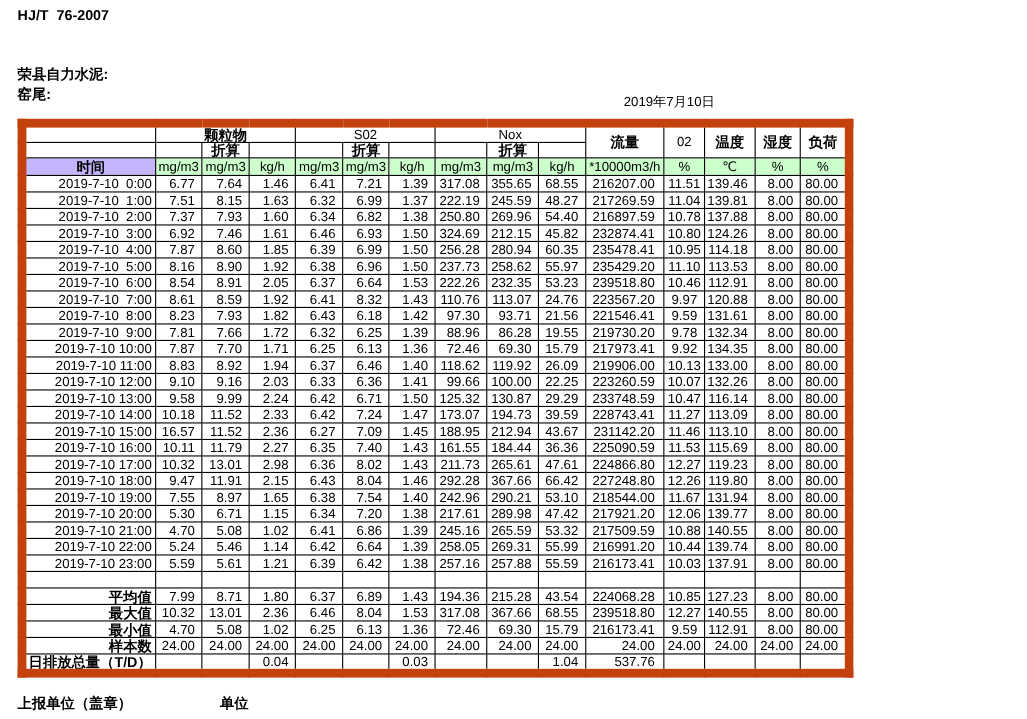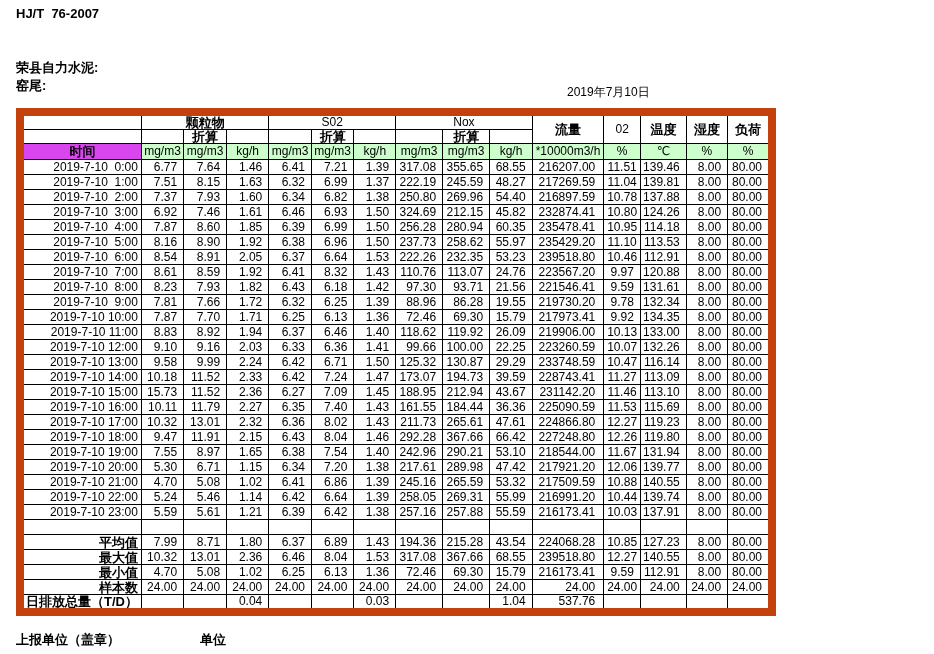--- a/index.html
+++ b/index.html
@@ -76,21 +76,21 @@
         <td class="hd-cn">折算</td>
         <td></td>
         <td></td>
         <td class="hd-cn">折算</td>
         <td></td>
         <td></td>
         <td class="hd-cn">折算</td>
         <td></td>
       </tr>
       <tr class="r3 green">
-        <td class="hd-cn" style="background: #d946ef;">时间</td>
+        <td class="hd-cn" style="background: #c4b5fd;">时间</td>
         <td style="background: rgb(204, 255, 204);">mg/m3</td>
         <td style="background: rgb(204, 255, 204);">mg/m3</td>
         <td style="background: rgb(204, 255, 204);">kg/h</td>
         <td style="background: rgb(204, 255, 204);">mg/m3</td>
         <td style="background: rgb(204, 255, 204);">mg/m3</td>
         <td style="background: rgb(204, 255, 204);">kg/h</td>
         <td style="background: rgb(204, 255, 204);">mg/m3</td>
         <td style="background: rgb(204, 255, 204);">mg/m3</td>
         <td style="background: rgb(204, 255, 204);">kg/h</td>
         <td style="background: rgb(204, 255, 204);">*10000m3/h</td>
@@ -351,21 +351,21 @@
           <td>194.73</td>
           <td>39.59</td>
           <td>228743.41</td>
           <td>11.27</td>
           <td>113.09</td>
           <td>8.00</td>
           <td>80.00</td>
         </tr>
         <tr>
           <td>2019-7-10 15:00</td>
-          <td>15.73</td>
+          <td>16.57</td>
           <td>11.52</td>
           <td>2.36</td>
           <td>6.27</td>
           <td>7.09</td>
           <td>1.45</td>
           <td>188.95</td>
           <td>212.94</td>
           <td>43.67</td>
           <td>231142.20</td>
           <td>11.46</td>
@@ -387,21 +387,21 @@
           <td>225090.59</td>
           <td>11.53</td>
           <td>115.69</td>
           <td>8.00</td>
           <td>80.00</td>
         </tr>
         <tr>
           <td>2019-7-10 17:00</td>
           <td>10.32</td>
           <td>13.01</td>
-          <td>2.32</td>
+          <td>2.98</td>
           <td>6.36</td>
           <td>8.02</td>
           <td>1.43</td>
           <td>211.73</td>
           <td>265.61</td>
           <td>47.61</td>
           <td>224866.80</td>
           <td>12.27</td>
           <td>119.23</td>
           <td>8.00</td>

